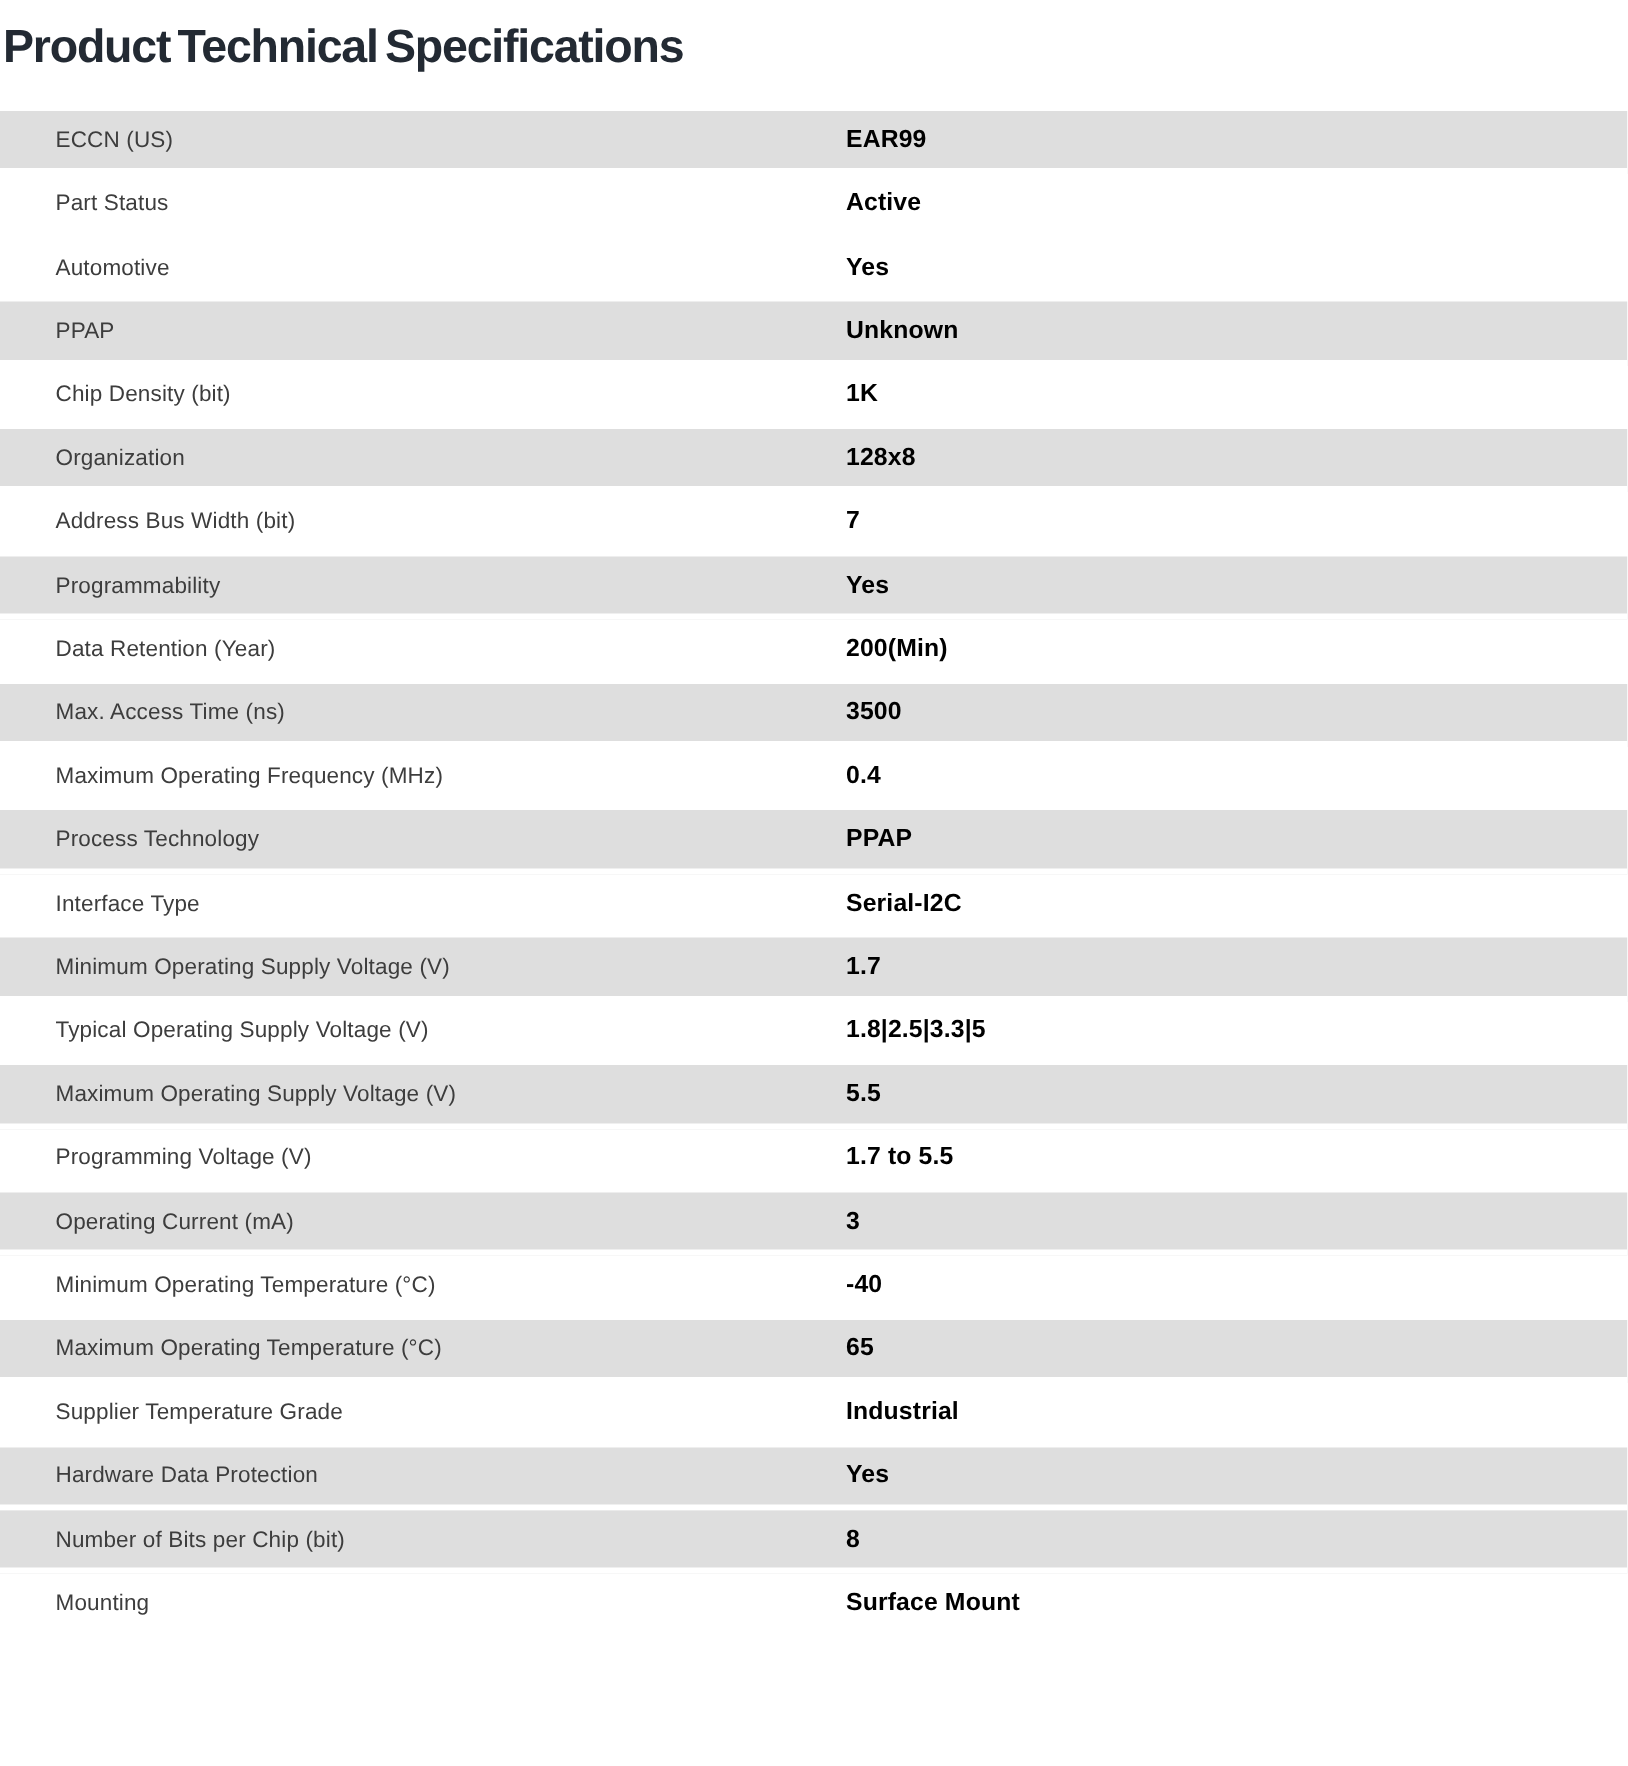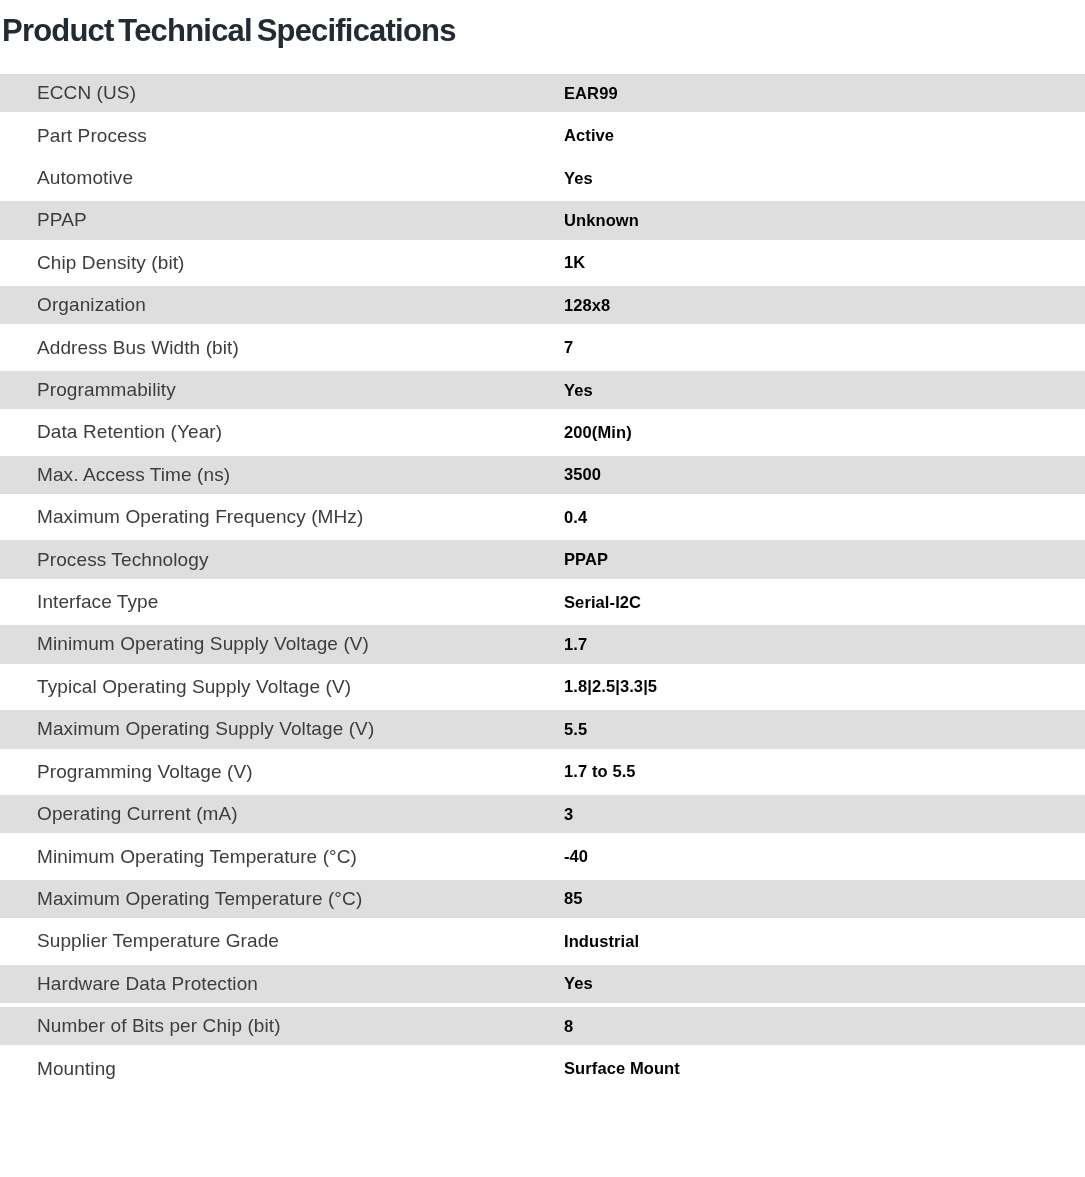--- a/index.html
+++ b/index.html
@@ -34,21 +34,21 @@
     box-sizing: border-box;
     border-bottom: 4px solid #ffffff;
     padding-left: 37px;
   }
   .spec-row.alt {
     background: #dedede;
   }
   .spec-label {
     flex: none;
     width: 527px;
-    font-size: 19px;
+    font-size: 15px;
     font-weight: 400;
     color: #3d3d3d;
     letter-spacing: 0.1px;
   }
   .spec-value {
     font-size: 16.5px;
     font-weight: 700;
     color: #000000;
     letter-spacing: 0.1px;
   }
@@ -58,21 +58,21 @@
 
 <main>
   <h1 class="page-title">Product Technical Specifications</h1>
 
   <div class="spec-table" id="spec-table">
       <div class="spec-row alt">
         <span class="spec-label">ECCN (US)</span>
         <span class="spec-value">EAR99</span>
       </div>
       <div class="spec-row">
-        <span class="spec-label">Part Process</span>
+        <span class="spec-label">Part Status</span>
         <span class="spec-value">Active</span>
       </div>
       <div class="spec-row">
         <span class="spec-label">Automotive</span>
         <span class="spec-value">Yes</span>
       </div>
       <div class="spec-row alt">
         <span class="spec-label">PPAP</span>
         <span class="spec-value">Unknown</span>
       </div>
@@ -131,21 +131,21 @@
       <div class="spec-row alt">
         <span class="spec-label">Operating Current (mA)</span>
         <span class="spec-value">3</span>
       </div>
       <div class="spec-row">
         <span class="spec-label">Minimum Operating Temperature (°C)</span>
         <span class="spec-value">-40</span>
       </div>
       <div class="spec-row alt">
         <span class="spec-label">Maximum Operating Temperature (°C)</span>
-        <span class="spec-value">85</span>
+        <span class="spec-value">65</span>
       </div>
       <div class="spec-row">
         <span class="spec-label">Supplier Temperature Grade</span>
         <span class="spec-value">Industrial</span>
       </div>
       <div class="spec-row alt">
         <span class="spec-label">Hardware Data Protection</span>
         <span class="spec-value">Yes</span>
       </div>
       <div class="spec-row alt">

